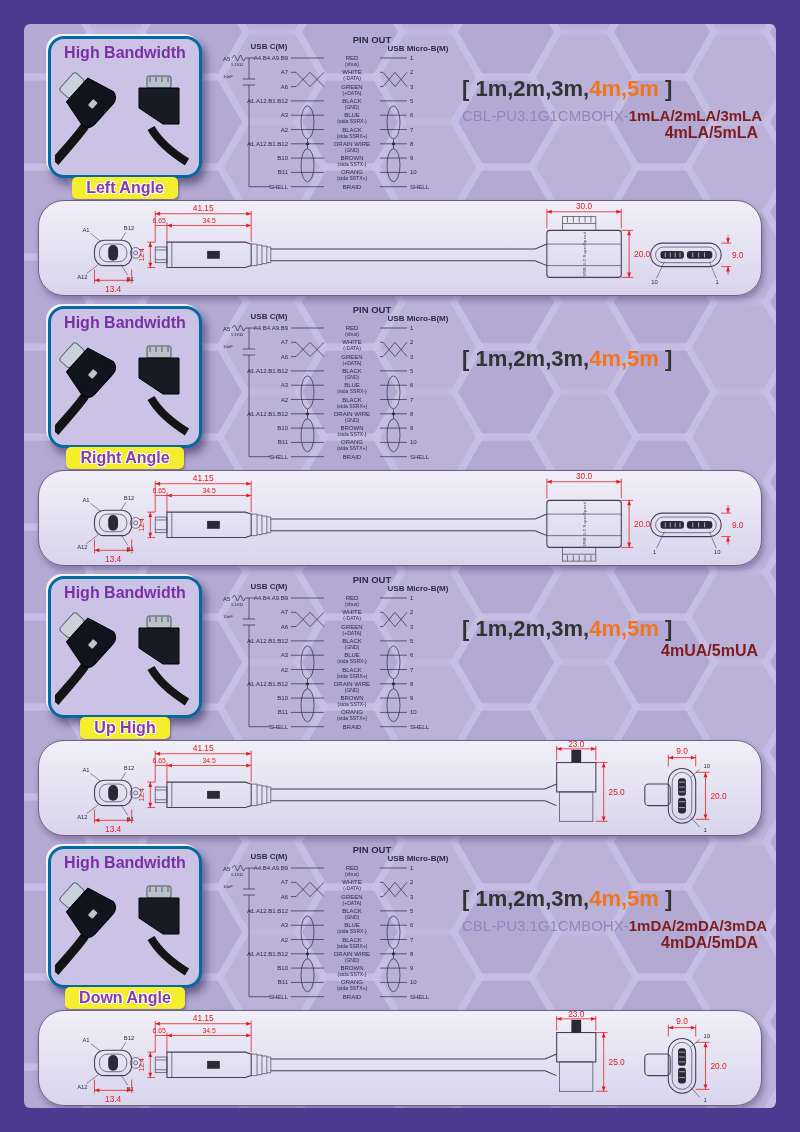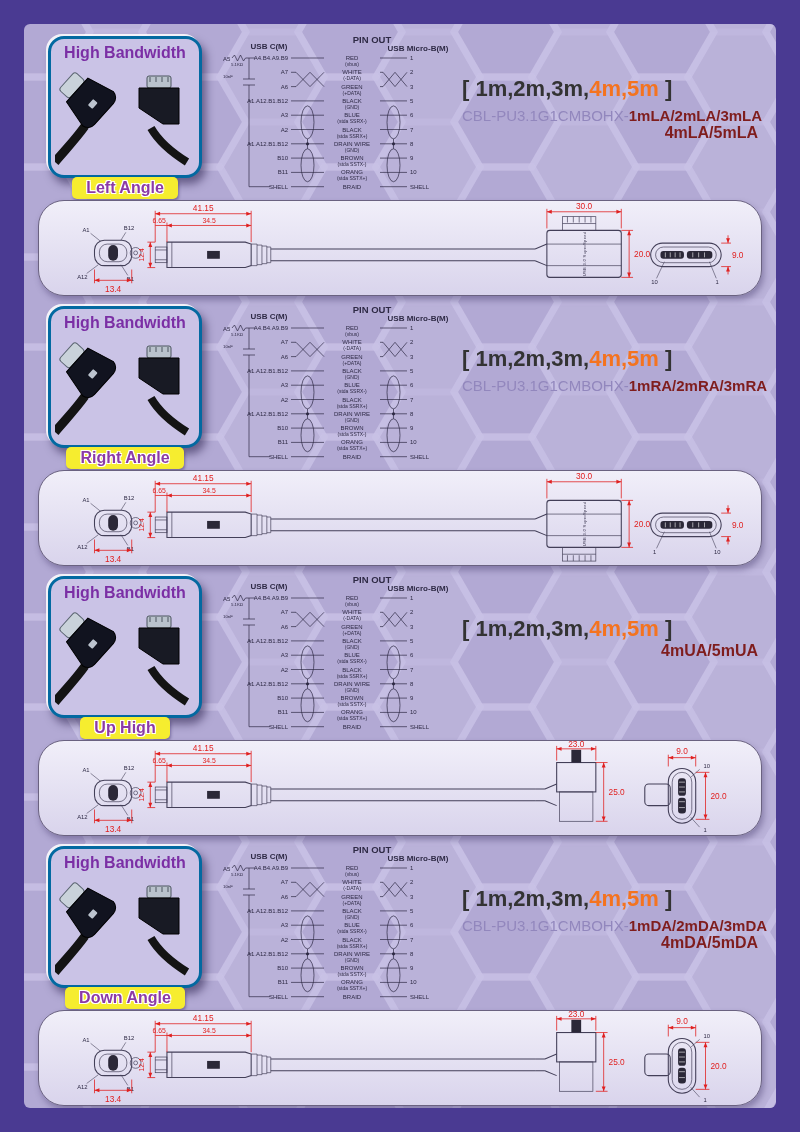--- a/index.html
+++ b/index.html
@@ -396,21 +396,20 @@
               <text x="66" y="154.70000000000002" text-anchor="end" class="plbl">SHELL</text>
               <text x="130" y="154.70000000000002" text-anchor="middle" class="plbl">BRAID</text>
               <text x="188" y="154.70000000000002" class="plbl">SHELL</text>
               <line x1="69" y1="152.70000000000002" x2="102" y2="152.70000000000002" class="pline"></line>
               <line x1="158" y1="152.70000000000002" x2="185" y2="152.70000000000002" class="pline"></line>
             </g>
     </svg>
 
     <div class="right-info">
       <div class="lengths"><span>[ 1m,2m,3m,</span><span class="hot">4m,5m</span><span> ]</span></div>
-      <div class="model"><span class="model-prefix">CBL-PU3.1G1CMBOHX-</span><span class="model-main">1mRA/2mRA/3mRA</span></div>
     </div>
 
     <div class="draw-panel">
       <svg class="drawsvg" viewBox="0 0 724 96">
         <g>
           <rect x="50" y="40" width="38" height="26" rx="10" class="ol"></rect>
           <rect x="55" y="44" width="28" height="18" rx="8" class="ol thin"></rect>
           <rect x="64" y="45" width="10" height="16" rx="5" class="fill-dark"></rect>
           <circle cx="92" cy="53" r="5.5" class="ol thin"></circle>
           <circle cx="92" cy="53" r="2" class="ol thin"></circle>

